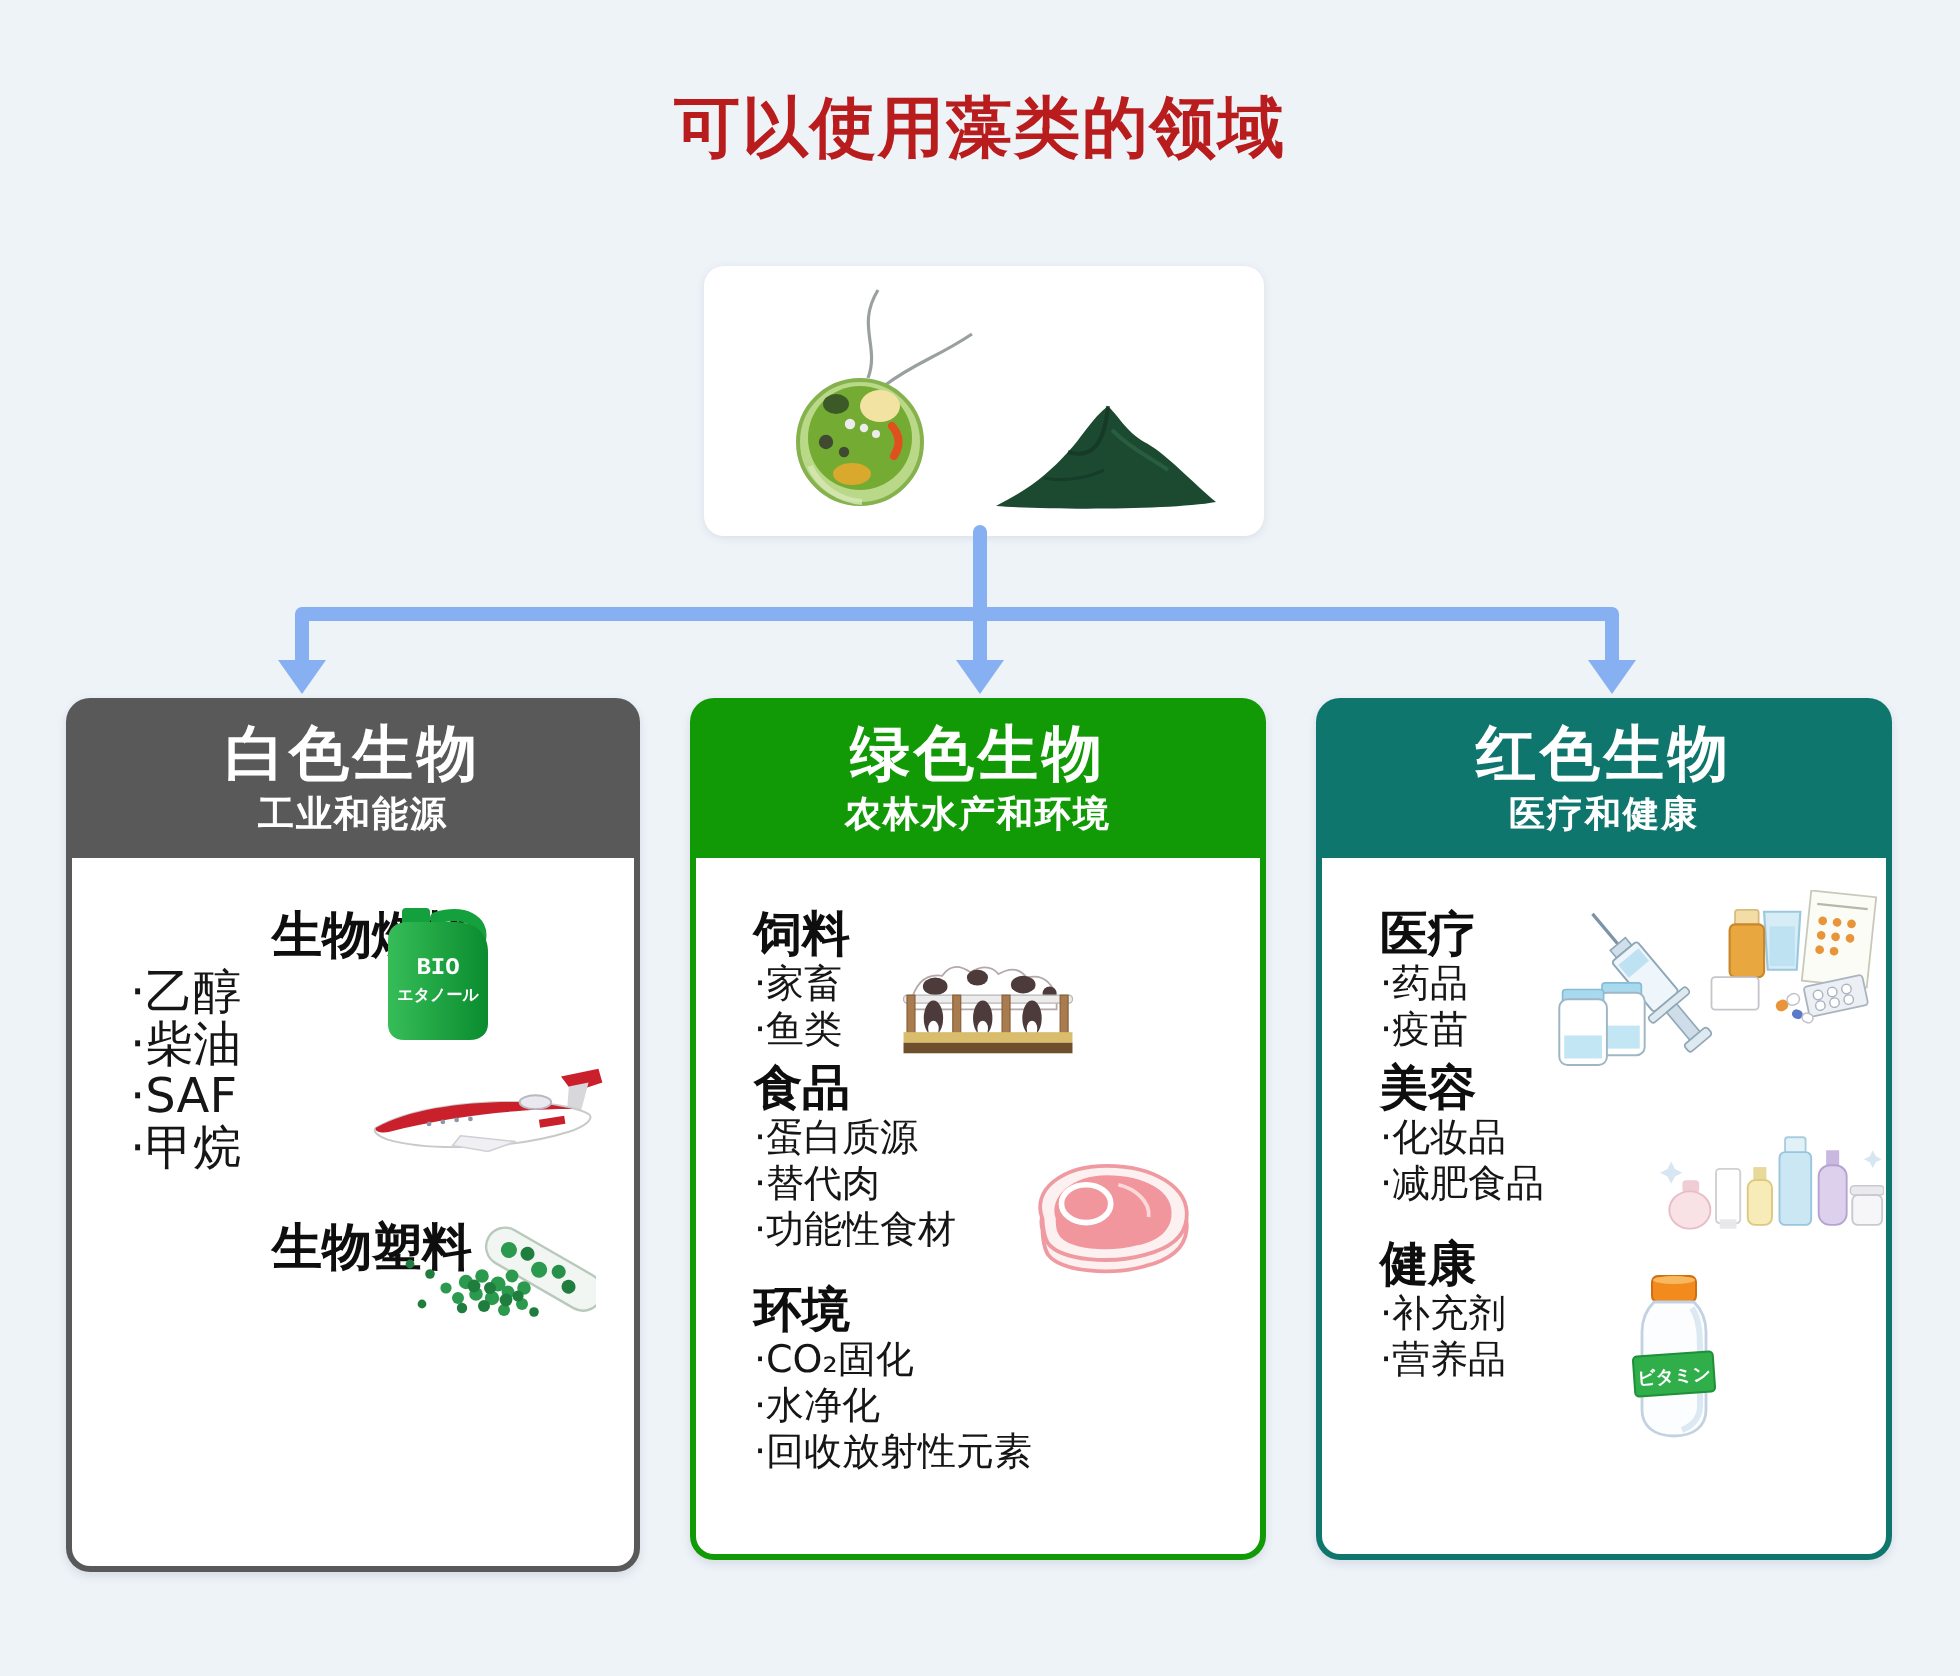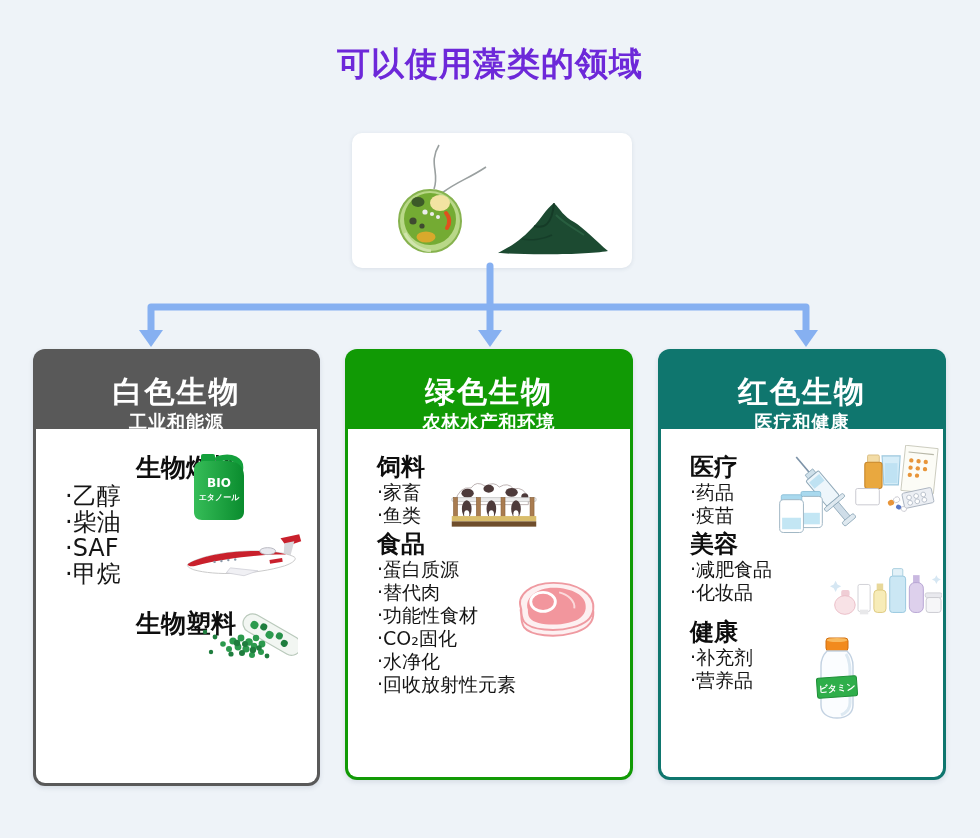--- a/index.html
+++ b/index.html
@@ -22,57 +22,57 @@
   .algae-powder{ left:142px; top:62px; width:118px; height:62px; }
 
   .connectors{ position:absolute; left:0; top:0; width:980px; height:838px; pointer-events:none; }
 
   .column{ position:absolute; top:349px; border-radius:12px; box-shadow:0 2px 5px rgba(40,60,90,.12); }
   .col-white{ left:33px;  width:287px; height:437px; }
   .col-green{ left:345px; width:288px; height:431px; }
   .col-red  { left:658px; width:288px; height:431px; }
 
   .col-header{ position:absolute; left:0; top:0; width:100%; height:80px; text-align:center; color:#ffffff; }
-  .col-title{ font-size:30px; font-weight:700; line-height:36px; padding-top:25px; letter-spacing:2px; }
+  .col-title{ font-size:30px; font-weight:700; line-height:36px; padding-top:11px; letter-spacing:2px; }
   .col-subtitle{ font-size:18px; font-weight:700; line-height:24px; letter-spacing:1px; }
 
   .col-body{
     position:absolute; left:3px; right:3px; top:80px; bottom:3px;
     background:#ffffff; border-radius:0 0 9px 9px;
     padding:24px 10px 0 29px; color:#161616;
   }
   .sec-heading{ font-weight:700; color:#0e0e0e; }
   .sec-item{ font-weight:400; }
   .col-white .sec-heading{ font-size:25px; line-height:30px;text-align:center; }
   .col-white .sec-item{ font-size:24px; line-height:26px; }
   .col-green .sec-heading, .col-red .sec-heading{ font-size:24px; line-height:28px; }
   .col-green .sec-item, .col-red .sec-item{ font-size:19px; line-height:23px; }
   .mt-sm{ margin-top:22px; } .mt-md{ margin-top:14px; } .mt-lg{ margin-top:3px; }
 
-  .icon{ position:absolute; }
+  .icon{ position:absolute;font-family:Liberation Mono, monospace; }
   .icon svg{ width:100%; height:100%; display:block; }
   
   .ic-jug     { left:157px; top:104px; width:58px;  height:68px; }
   .ic-jet     { left:152px; top:177px; width:128px; height:64px; }
   .ic-pellets { left:160px; top:248px; width:105px; height:72px; }
   
   .ic-cows    { left:105px; top:124px; width:88px;  height:58px; }
   .ic-meat    { left:163px; top:228px; width:90px;  height:62px; }
   
   .ic-syringe { left:120px; top:88px;  width:78px;  height:104px; }
   .ic-meds    { left:195px; top:96px;  width:88px;  height:68px; }
   .ic-cosm    { left:172px; top:214px; width:112px; height:56px; }
   .ic-vitamin { left:155px; top:288px; width:48px;  height:84px; }
 </style>
 </head>
 <body>
 
 <div class="canvas" style="background-color: rgb(238, 243, 248);">
 
-  <h1 class="page-title" style="color: #6d28d9;">可以使用藻类的领域</h1>
+  <h1 class="page-title" style="color: #b91c1c;">可以使用藻类的领域</h1>
 
   <div class="hero-card">
     <svg class="algae-cell" viewBox="0 0 112 118">
       <path d="M52,50 C58,34 46,24 57,6" fill="none" stroke="#9aa0a0" stroke-width="1.6"></path>
       <path d="M60,54 C76,42 86,40 104,28" fill="none" stroke="#9aa0a0" stroke-width="1.6"></path>
       <circle cx="48" cy="82" r="31" fill="#b9d888" stroke="#86b24e" stroke-width="2"></circle>
       <circle cx="48" cy="80" r="26" fill="#74ab33"></circle>
       <ellipse cx="58" cy="64" rx="10" ry="8" fill="#f2e3a2"></ellipse>
       <ellipse cx="36" cy="63" rx="6.5" ry="5" fill="#3c5a28"></ellipse>
       <path d="M64,74 q6,7 1,15" fill="none" stroke="#e0501e" stroke-width="4" stroke-linecap="round"></path>
@@ -188,20 +188,21 @@
       <div class="col-subtitle">农林水产和环境</div>
     </header>
     <div class="col-body">
       <h3 class="sec-heading">饲料</h3>
       <div class="sec-item">·家畜</div>
       <div class="sec-item">·鱼类</div>
       <h3 class="sec-heading mt-lg">食品</h3>
       <div class="sec-item">·蛋白质源</div>
       <div class="sec-item">·替代肉</div>
       <div class="sec-item">·功能性食材</div>
+      <h3 class="sec-heading mt-md">环境</h3>
       <div class="sec-item">·CO₂固化</div>
       <div class="sec-item">·水净化</div>
       <div class="sec-item">·回收放射性元素</div>
     </div>
     <div class="icon ic-cows">
       <svg viewBox="0 0 100 60">
         <path d="M6,30 Q10,12 24,14 Q30,5 40,12 Q50,6 56,13 Q66,7 72,15 Q85,12 89,27 L89,33 L6,33 Z" fill="#ffffff" stroke="#b4a8a8" stroke-width="1"></path>
         <ellipse cx="20" cy="20" rx="7" ry="5" fill="#4d3a3a"></ellipse>
         <ellipse cx="44" cy="15" rx="6" ry="4.5" fill="#4d3a3a"></ellipse>
         <ellipse cx="70" cy="19" rx="7" ry="5" fill="#4d3a3a"></ellipse>
@@ -239,22 +240,22 @@
   <section class="column col-red" style="background-color: #0f766e;">
     <header class="col-header">
       <div class="col-title">红色生物</div>
       <div class="col-subtitle">医疗和健康</div>
     </header>
     <div class="col-body">
       <h3 class="sec-heading">医疗</h3>
       <div class="sec-item">·药品</div>
       <div class="sec-item">·疫苗</div>
       <h3 class="sec-heading mt-lg">美容</h3>
+      <div class="sec-item">·化妆品</div>
       <div class="sec-item">·减肥食品</div>
-      <div class="sec-item">·化妆品</div>
       <h3 class="sec-heading mt-md">健康</h3>
       <div class="sec-item">·补充剂</div>
       <div class="sec-item">·营养品</div>
     </div>
     <div class="icon ic-syringe">
       <svg viewBox="0 0 95 110">
         <g transform="rotate(-40 55 55)">
           <line x1="55" y1="4" x2="55" y2="28" stroke="#7d93a8" stroke-width="2"></line>
           <rect x="49" y="28" width="12" height="6" fill="#cfe0ea" stroke="#8fa8b8" stroke-width="1"></rect>
           <rect x="45" y="34" width="20" height="40" rx="2" fill="#eef6fb" stroke="#8fa8b8" stroke-width="1.2"></rect>

